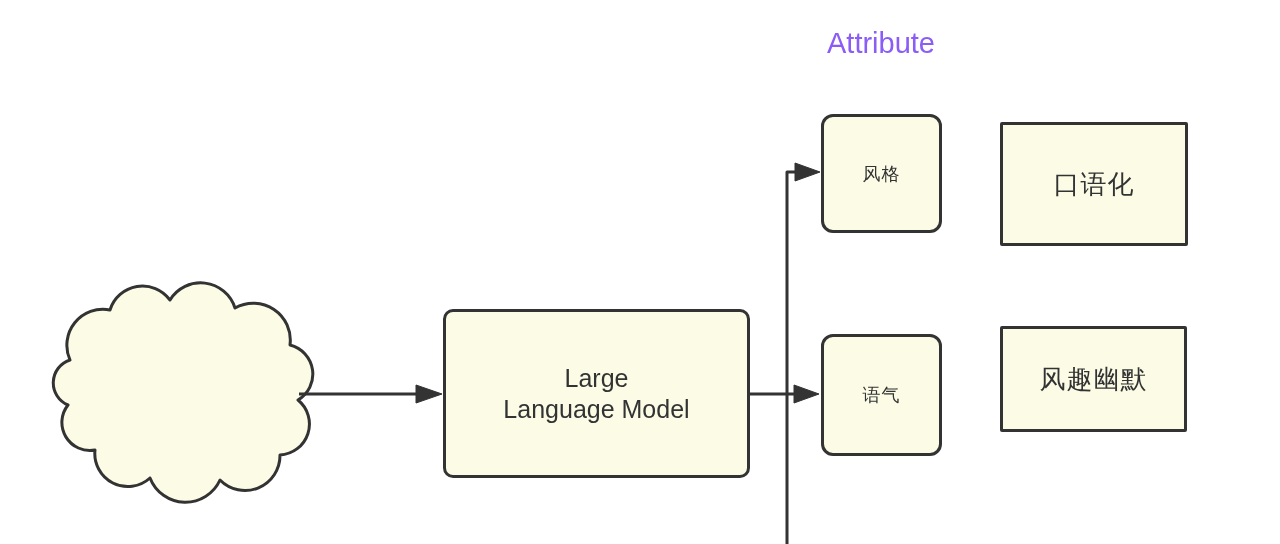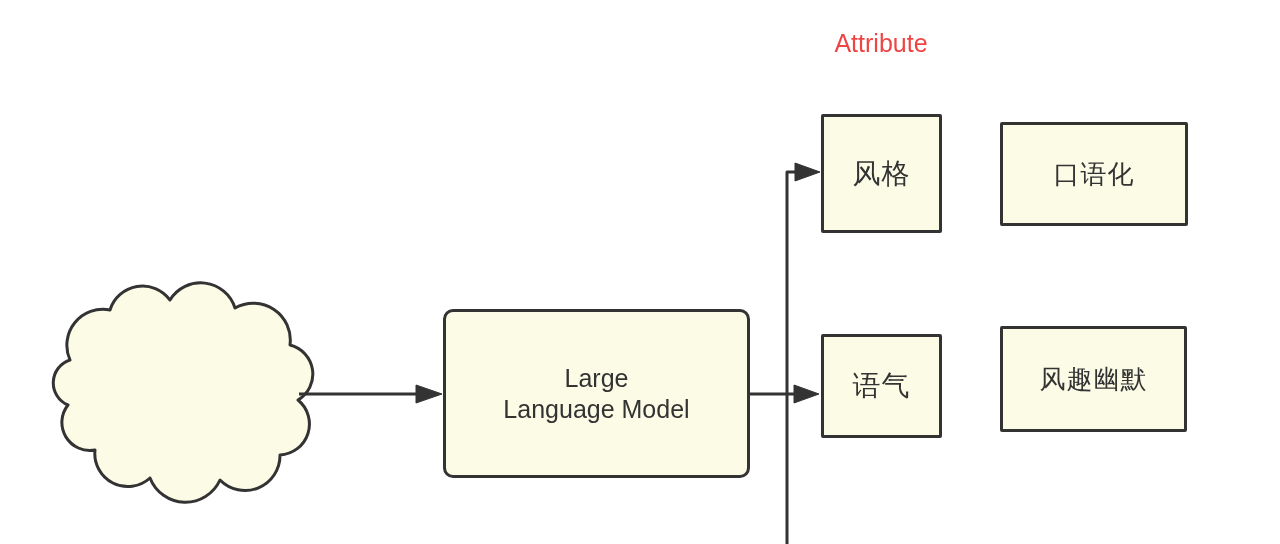--- a/index.html
+++ b/index.html
@@ -34,39 +34,39 @@
   }
   .llm-box {
     left: 443px; top: 309px;
     width: 307px; height: 169px;
     border-radius: 10px;
     font-size: 25px;
     line-height: 31px;
     white-space: pre-line;
   }
   .attr-box {
-    border-radius: 2px;
-    font-size: 28px;
+    border-radius: 12px;
+    font-size: 18px;
     letter-spacing: 1px;
   }
   .attr-1 { left: 821px; top: 114px; width: 121px; height: 119px; }
-  .attr-2 { left: 821px; top: 334px; width: 121px; height: 104px; }
+  .attr-2 { left: 821px; top: 334px; width: 121px; height: 122px; }
   .value-box {
     border-radius: 2px;
     font-size: 26px;
     letter-spacing: 1px;
   }
-  .value-1 { left: 1000px; top: 122px; width: 188px; height: 104px; }
+  .value-1 { left: 1000px; top: 122px; width: 188px; height: 124px; }
   .value-2 { left: 1000px; top: 326px; width: 187px; height: 106px; }
   .col-header {
     position: absolute;
     top: 28px;
     height: 30px;
-    font-size: 25px;
-    color: #ef4444;
+    font-size: 29px;
+    color: #8b5cf6;
     text-align: center;
     line-height: 30px;
   }
   .header-attribute { left: 791px; width: 180px; }
   .header-value { left: 1003px; width: 180px; }
   .cloud-label {
     position: absolute;
     left: 66px; top: 363px;
     width: 237px; height: 34px;
     font-size: 26px;

